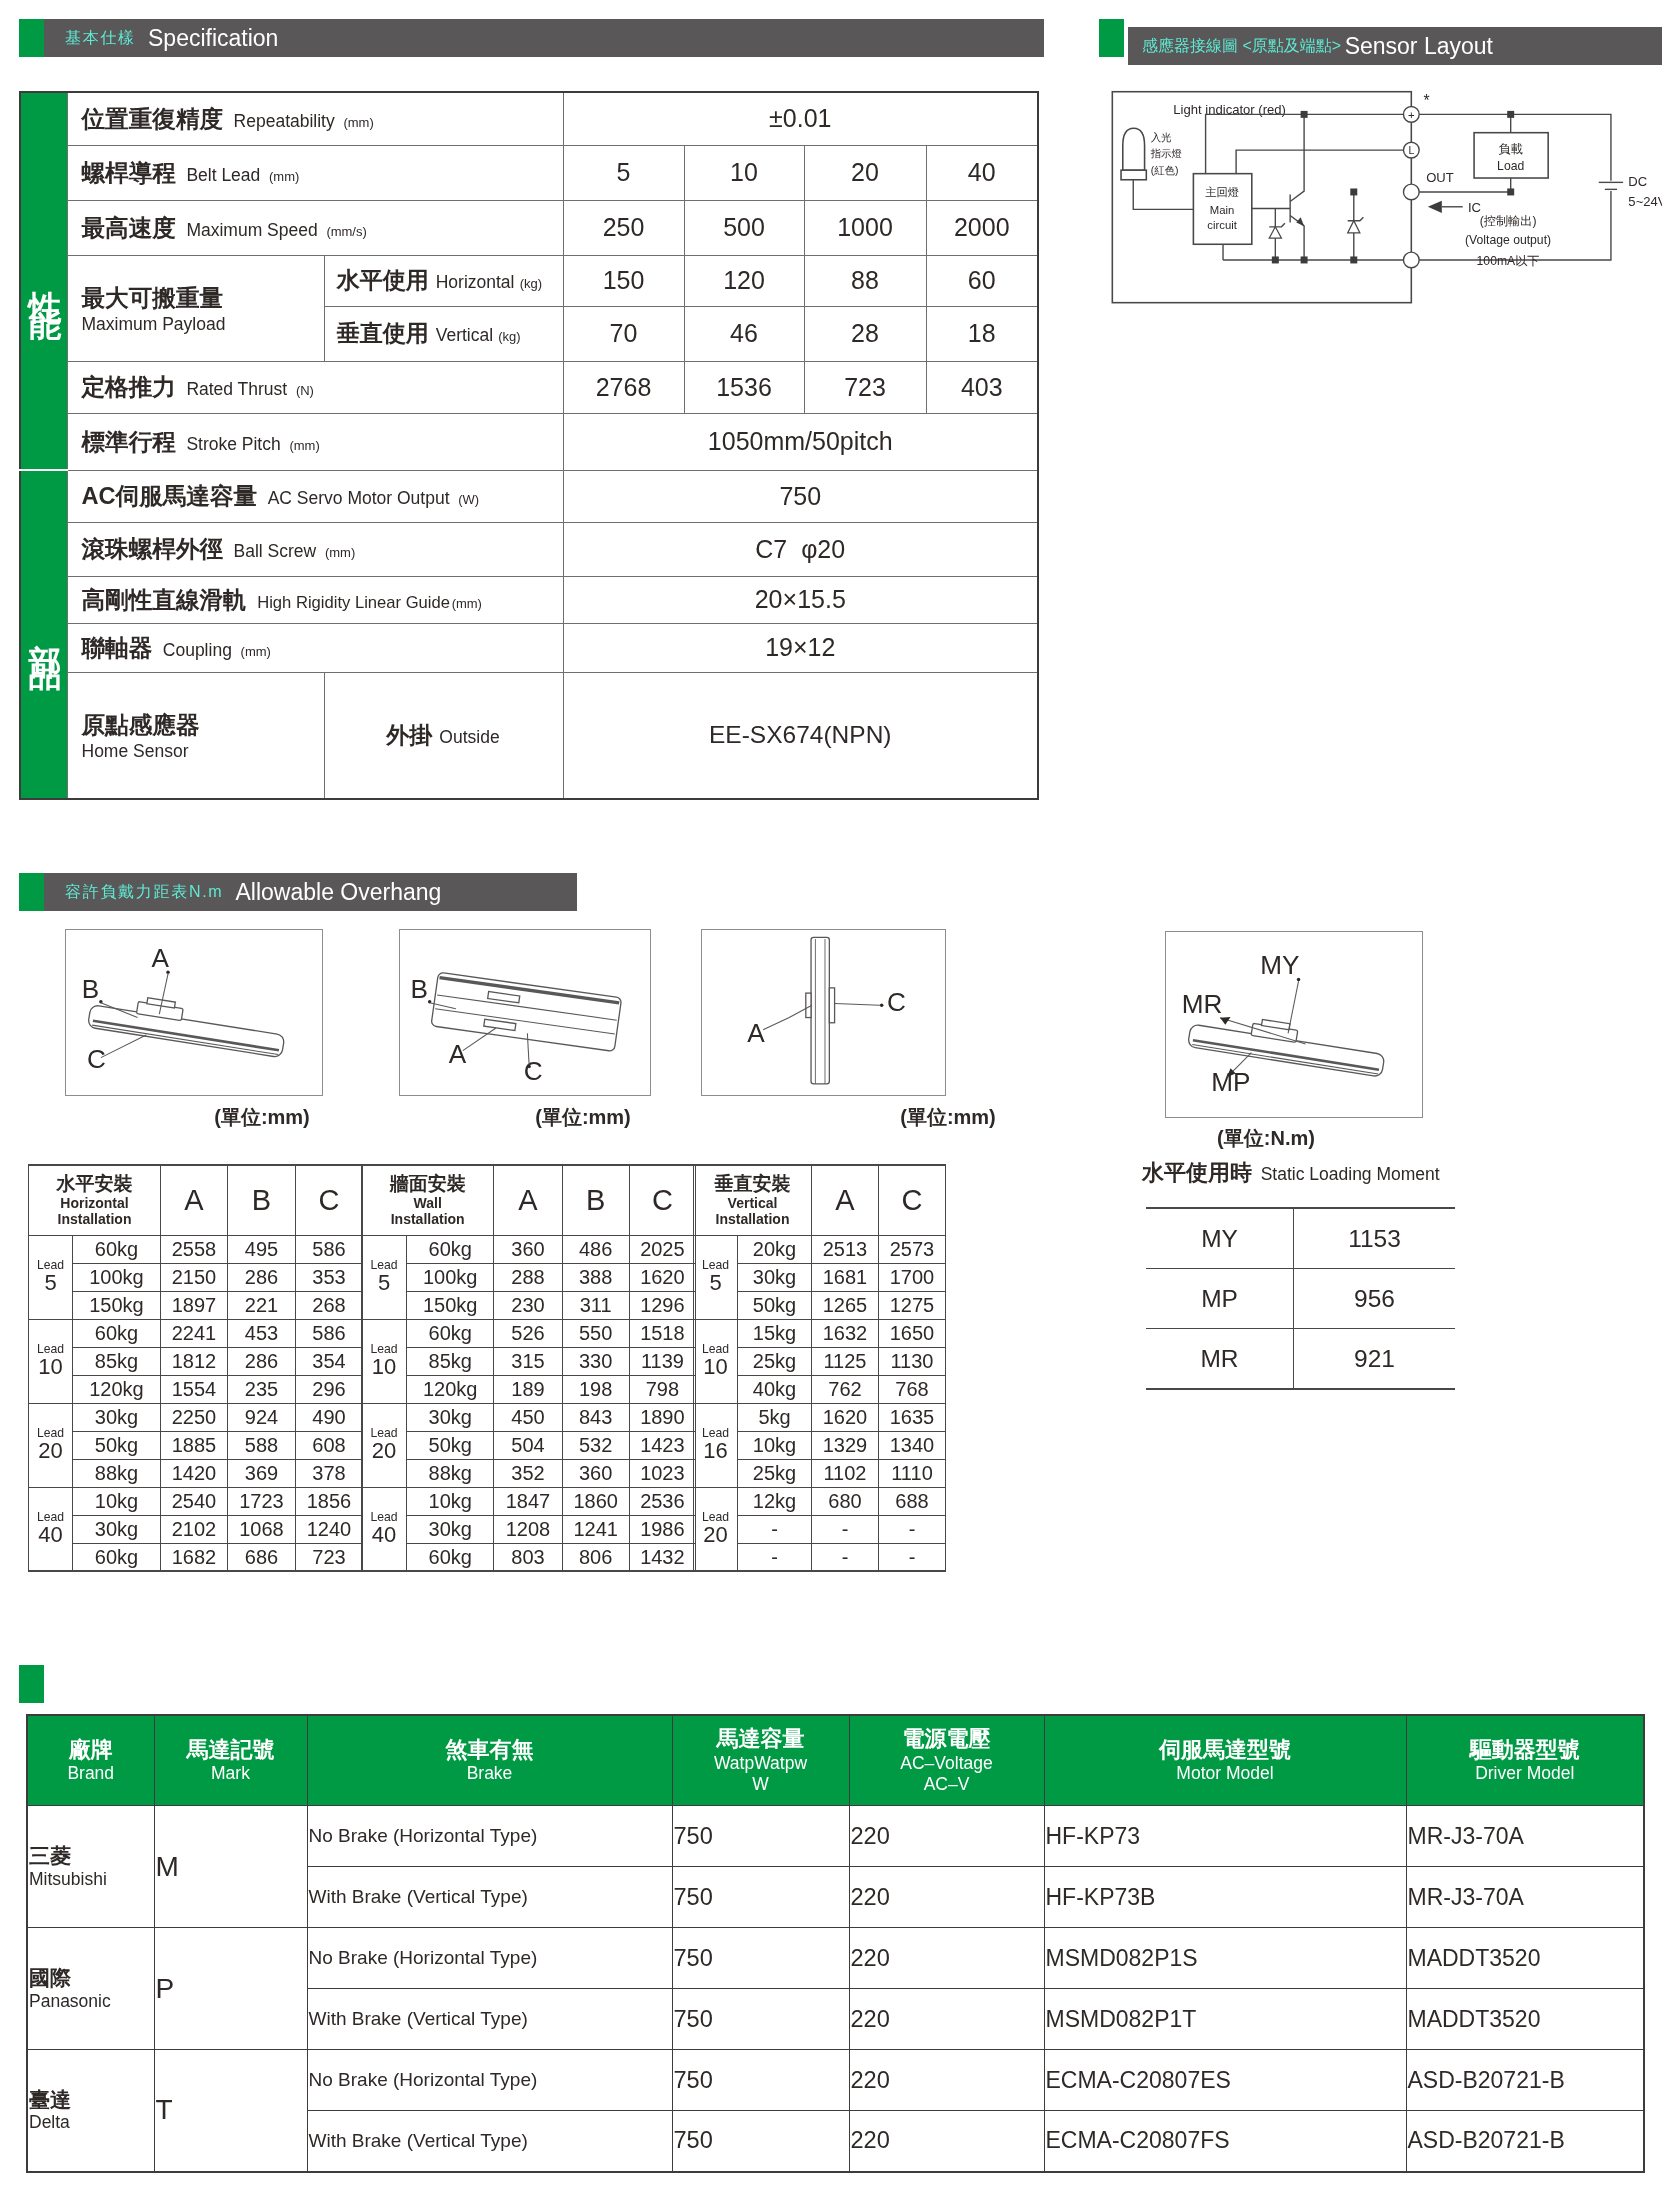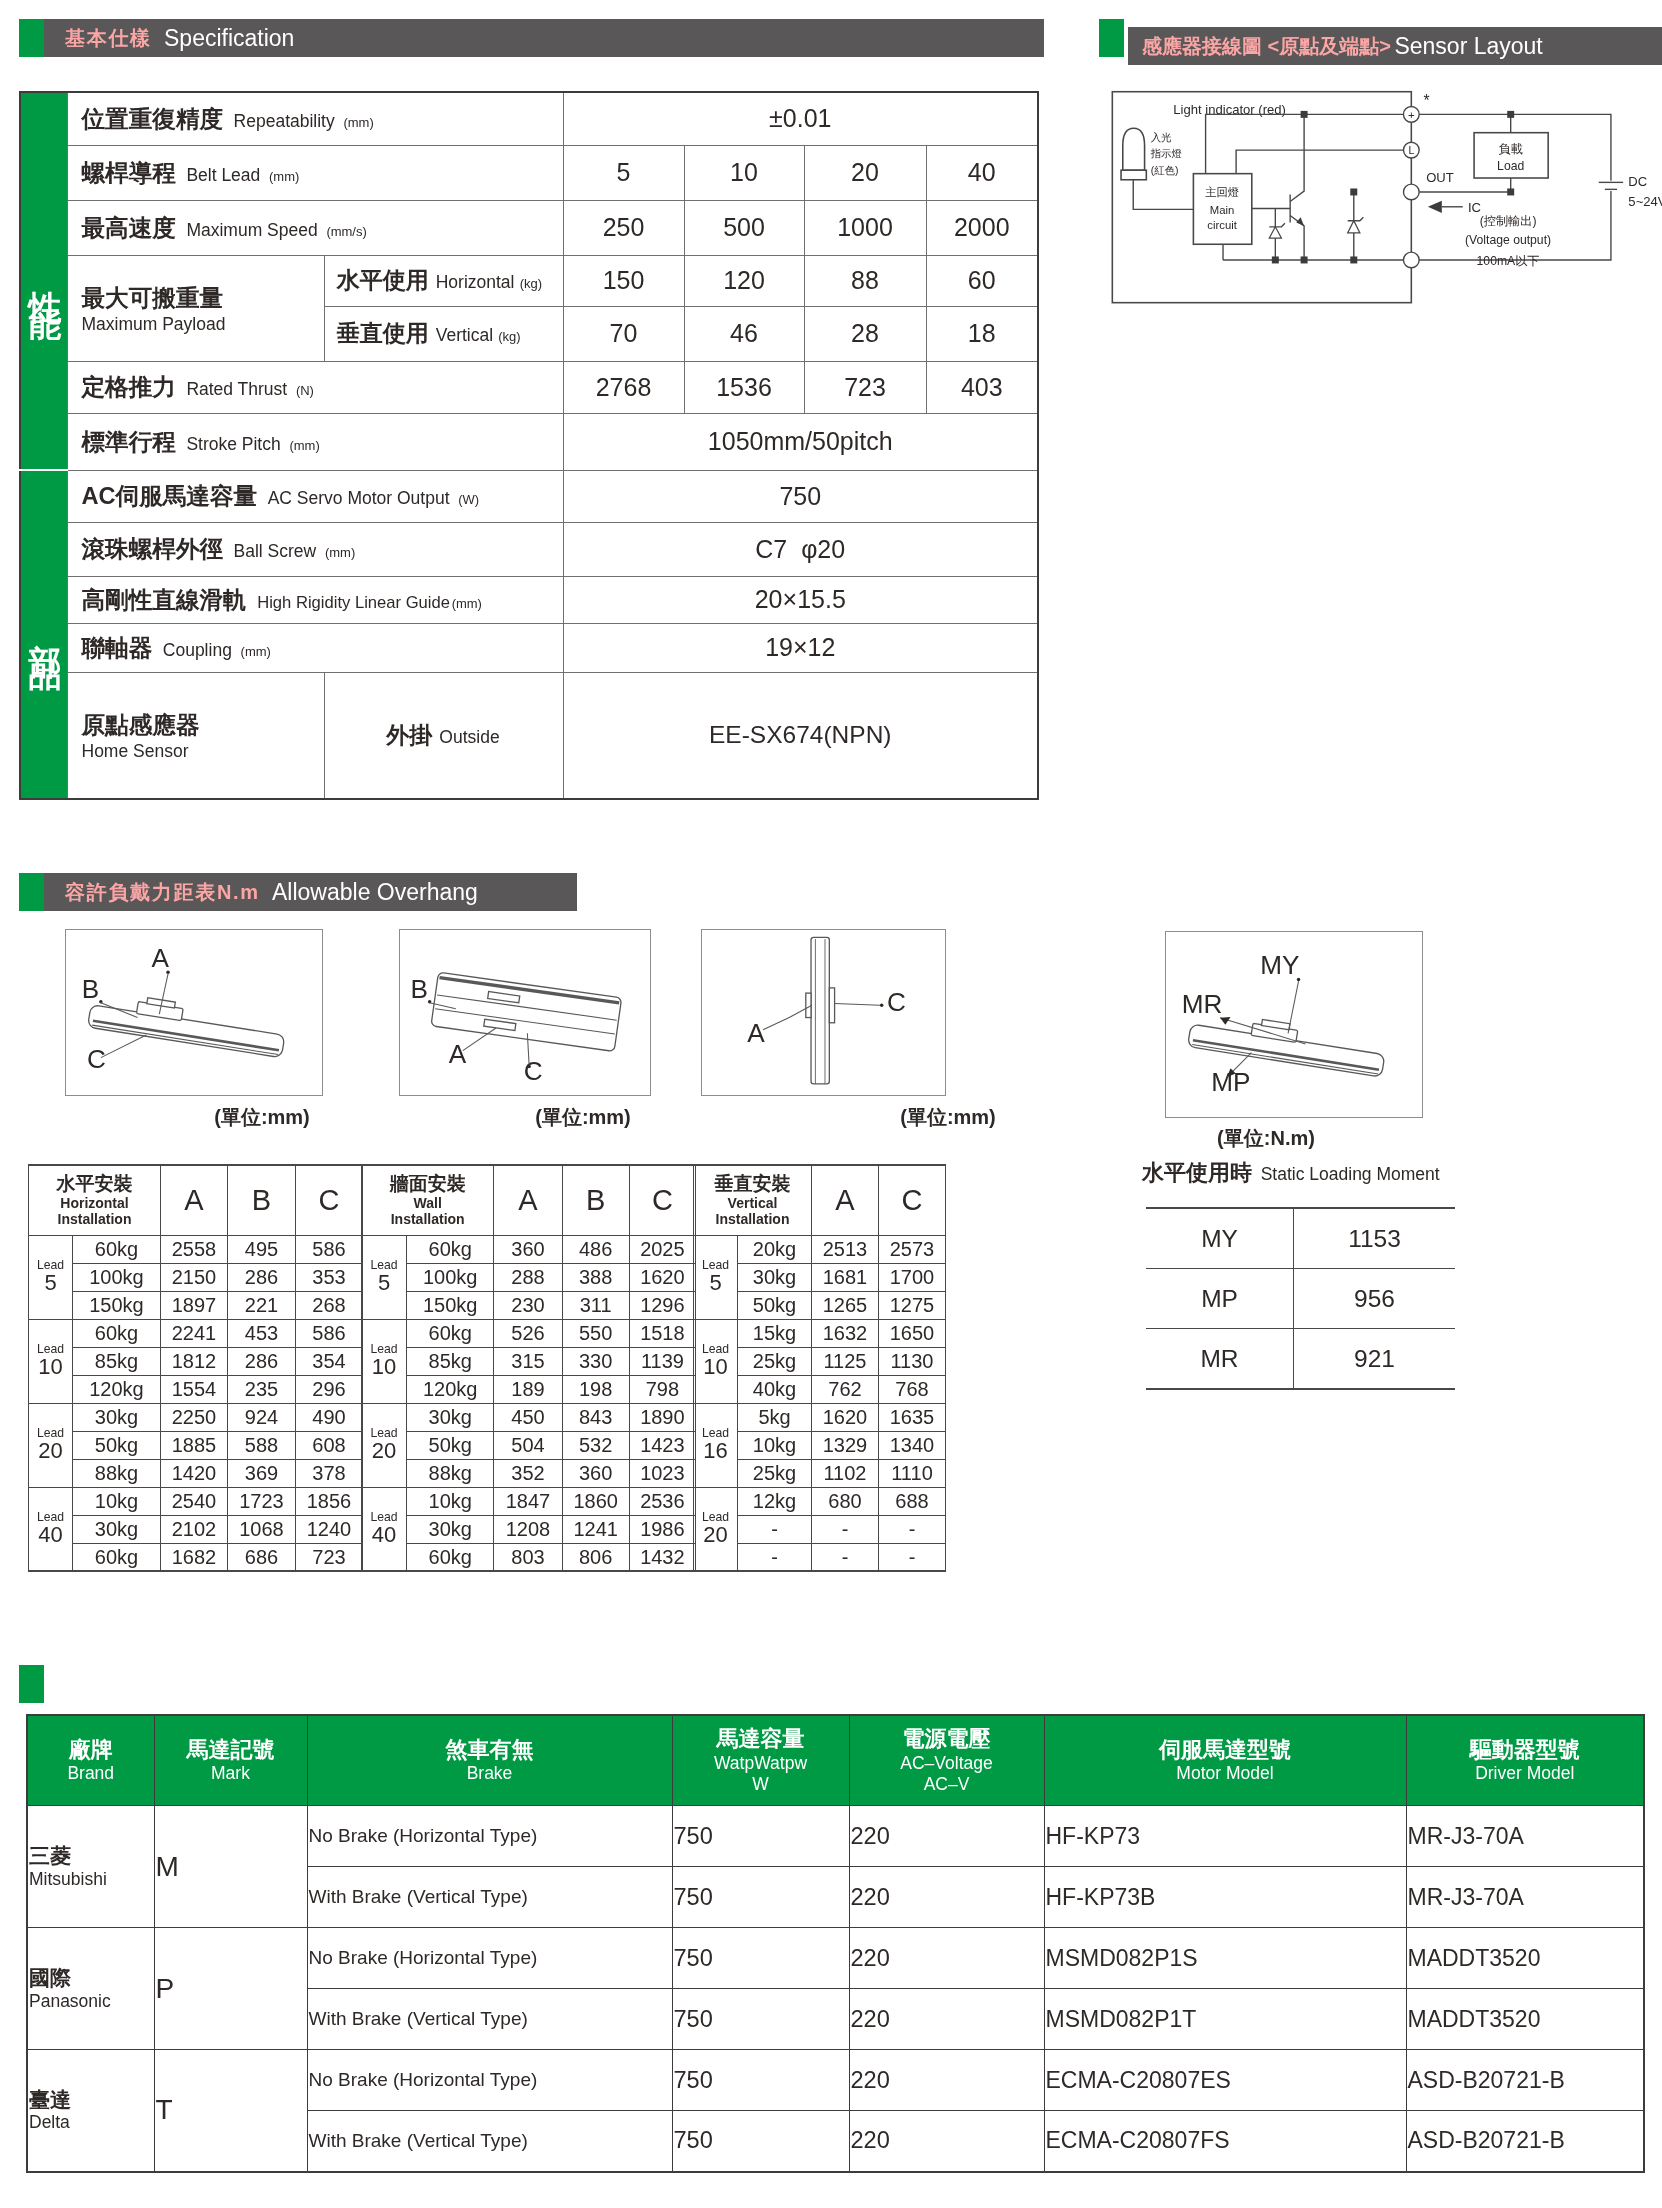--- a/index.html
+++ b/index.html
@@ -2,21 +2,21 @@
 <html style="font-size:14px"><head>
 <meta charset="utf-8">
 <style>
   html,body{margin:0;padding:0;background:#fff;}
   .page{position:relative;width:1663px;height:2209px;background:#fff;overflow:hidden;
         font-family:"Liberation Sans","DejaVu Sans",sans-serif;color:#2e2927;}
   .abs{position:absolute;}
   
   .gsq{position:absolute;width:24.5px;height:38px;background:#009944;}
   .hbar{position:absolute;height:38px;background:#595757;display:flex;align-items:center;}
-  .hcjk{color:#fca5a5;font-size:20px;font-weight:bold;letter-spacing:1.7px;padding-left:21px;white-space:nowrap;}
+  .hcjk{color:#5eead4;font-size:16px;font-weight:normal;letter-spacing:1.7px;padding-left:21px;white-space:nowrap;}
   .hen{color:#fff;font-size:23px;margin-left:12.2px;white-space:nowrap;}
   
   table{border-collapse:collapse;table-layout:fixed;}
   .spec{position:absolute;left:19px;top:91px;width:1018px;border:2.6px solid #3e3b3b;}
   .spec td{border:0.9px solid #716e6e;overflow:hidden;vertical-align:middle;}
   .spec .side{background:#009944;text-align:center;}
   .spec .parts{border-top:2.6px solid #fff;}
   .vside{writing-mode:vertical-rl;text-orientation:upright;color:#fff;font-size:33px;font-weight:bold;letter-spacing:15.7px;}
   .lab{padding-left:14px;text-align:left;white-space:nowrap;}
   .lab .cjk{font-size:23.6px;font-weight:600;}

